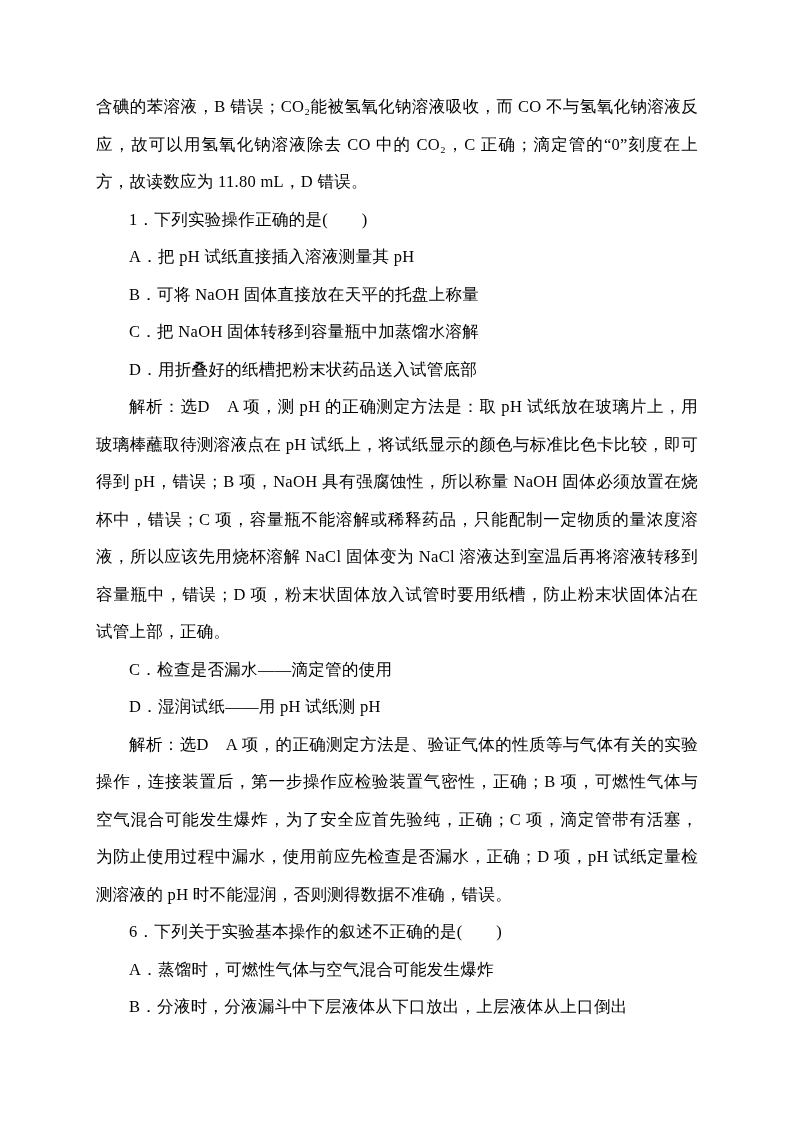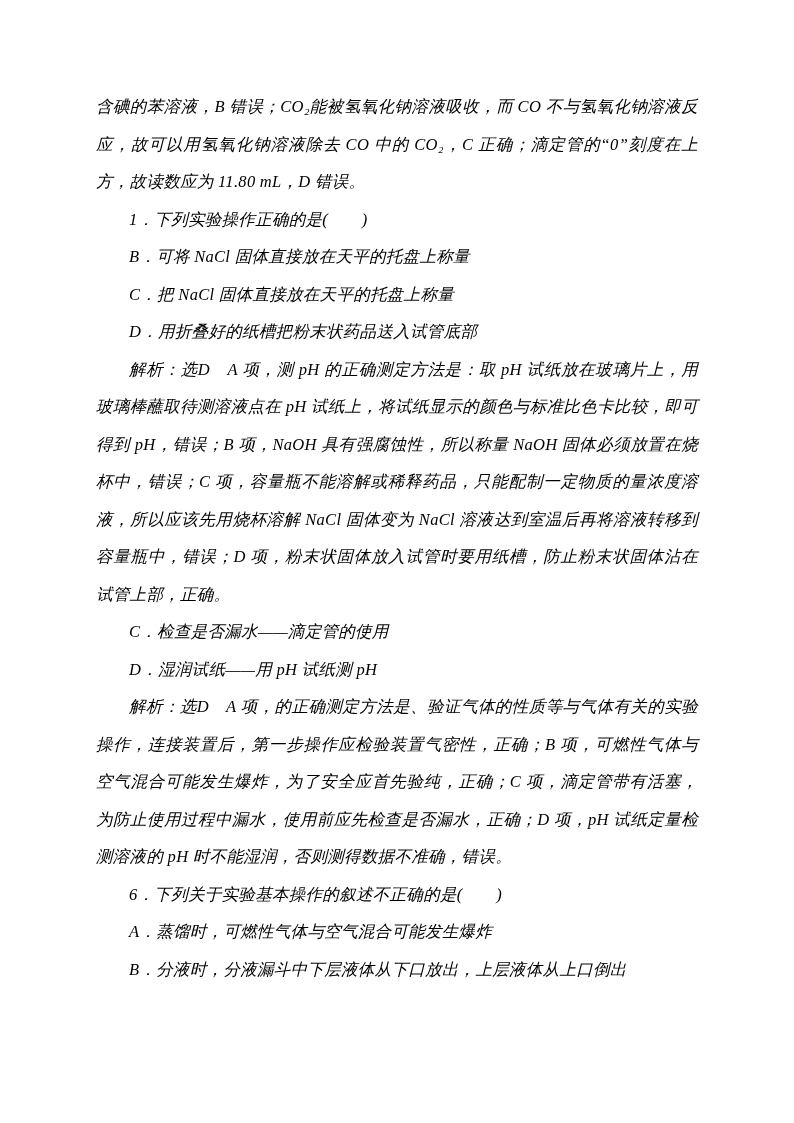--- a/index.html
+++ b/index.html
@@ -22,21 +22,20 @@
     top: 88px;
     left: 96px;
     right: 96px;
     font-size: 16.5px;
     line-height: 37.5px;
     letter-spacing: 0.3px;
   }
   p {
     margin: 0;
     padding: 0;
-    font-style: italic;
   }
   .cont {
     text-align: justify;
     text-indent: 0;
   }
   .question {
     text-indent: 2em;
   }
   .option {
     text-indent: 2em;
@@ -46,22 +45,23 @@
     text-indent: 2em;
   }
 </style>
 </head>
 <body>
 
 <div class="page">
   <div class="content">
     <p class="cont">含碘的苯溶液，B 错误；CO₂能被氢氧化钠溶液吸收，而 CO 不与氢氧化钠溶液反应，故可以用氢氧化钠溶液除去 CO 中的 CO₂，C 正确；滴定管的“0”刻度在上方，故读数应为 11.80 mL，D 错误。</p>
     <p class="question">1．下列实验操作正确的是(　　)</p>
-    <p class="option">B．可将 NaCl 固体直接放在天平的托盘上称量</p>
-    <p class="option">C．把 NaCl 固体直接放在天平的托盘上称量</p>
+    <p class="option">A．把 pH 试纸直接插入溶液测量其 pH</p>
+    <p class="option">B．可将 NaOH 固体直接放在天平的托盘上称量</p>
+    <p class="option">C．把 NaOH 固体转移到容量瓶中加蒸馏水溶解</p>
     <p class="option">D．用折叠好的纸槽把粉末状药品送入试管底部</p>
     <p class="analysis">解析：选D　A 项，测 pH 的正确测定方法是：取 pH 试纸放在玻璃片上，用玻璃棒蘸取待测溶液点在 pH 试纸上，将试纸显示的颜色与标准比色卡比较，即可得到 pH，错误；B 项，NaOH 具有强腐蚀性，所以称量 NaOH 固体必须放置在烧杯中，错误；C 项，容量瓶不能溶解或稀释药品，只能配制一定物质的量浓度溶液，所以应该先用烧杯溶解 NaCl 固体变为 NaCl 溶液达到室温后再将溶液转移到容量瓶中，错误；D 项，粉末状固体放入试管时要用纸槽，防止粉末状固体沾在试管上部，正确。</p>
     <p class="option">C．检查是否漏水——滴定管的使用</p>
     <p class="option">D．湿润试纸——用 pH 试纸测 pH</p>
     <p class="analysis">解析：选D　A 项，的正确测定方法是、验证气体的性质等与气体有关的实验操作，连接装置后，第一步操作应检验装置气密性，正确；B 项，可燃性气体与空气混合可能发生爆炸，为了安全应首先验纯，正确；C 项，滴定管带有活塞，为防止使用过程中漏水，使用前应先检查是否漏水，正确；D 项，pH 试纸定量检测溶液的 pH 时不能湿润，否则测得数据不准确，错误。</p>
     <p class="question">6．下列关于实验基本操作的叙述不正确的是(　　)</p>
     <p class="option">A．蒸馏时，可燃性气体与空气混合可能发生爆炸</p>
     <p class="option">B．分液时，分液漏斗中下层液体从下口放出，上层液体从上口倒出</p>
 
   </div>

